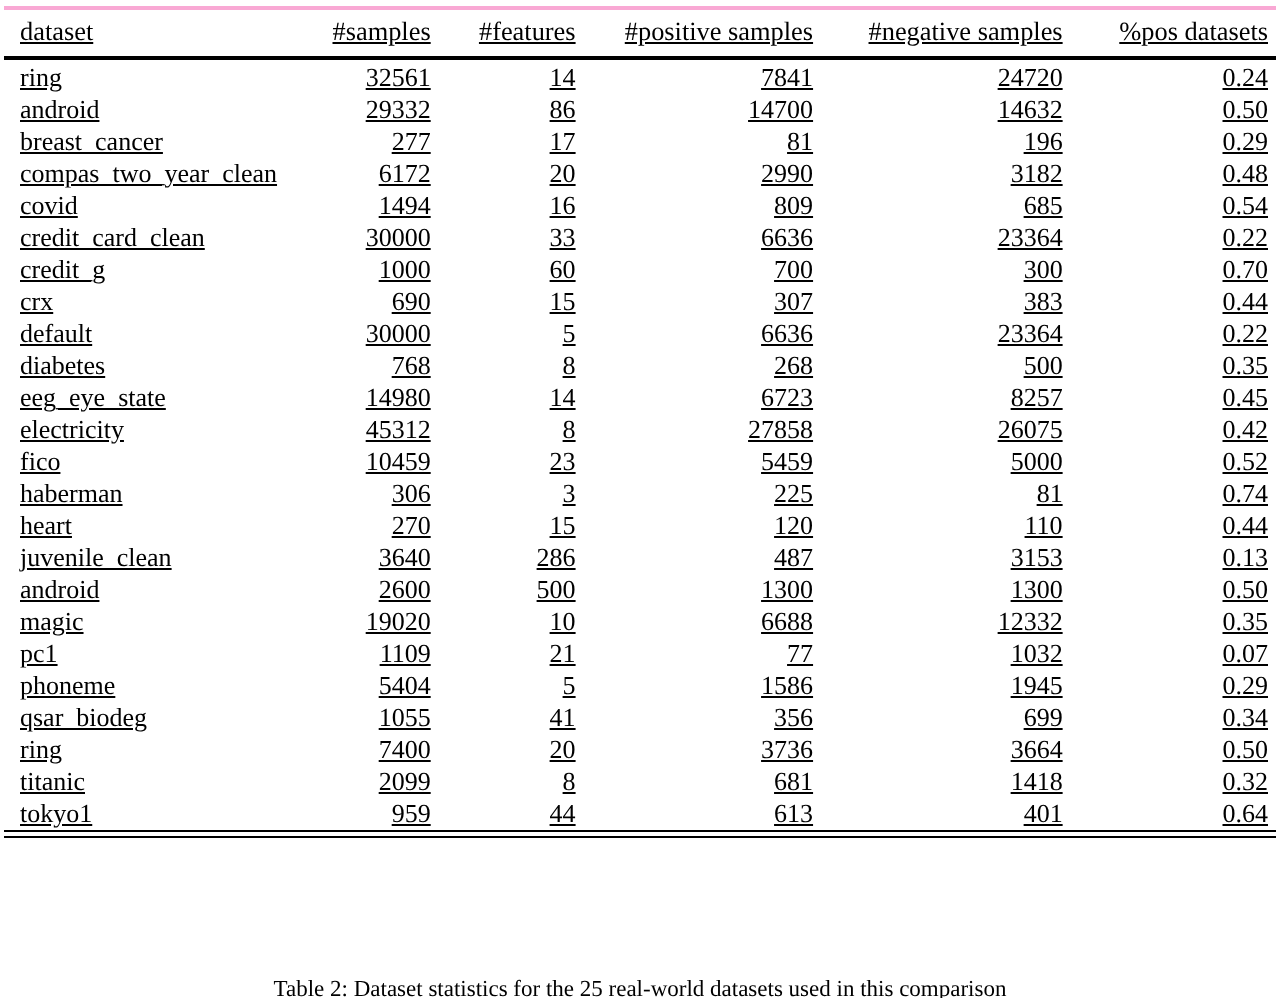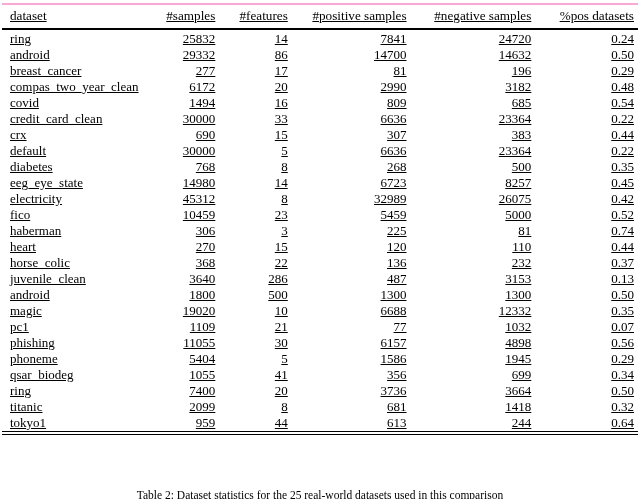--- a/index.html
+++ b/index.html
@@ -80,21 +80,21 @@
         <th>#samples</th>
         <th>#features</th>
         <th>#positive samples</th>
         <th>#negative samples</th>
         <th>%pos datasets</th>
       </tr>
     </thead>
     <tbody>
         <tr>
           <td class="left">ring</td>
-          <td>25832</td>
+          <td>32561</td>
           <td>14</td>
           <td>7841</td>
           <td>24720</td>
           <td>0.24</td>
         </tr>
         <tr>
           <td class="left">android</td>
           <td>29332</td>
           <td>86</td>
           <td>14700</td>
@@ -127,20 +127,28 @@
         </tr>
         <tr>
           <td class="left">credit_card_clean</td>
           <td>30000</td>
           <td>33</td>
           <td>6636</td>
           <td>23364</td>
           <td>0.22</td>
         </tr>
         <tr>
+          <td class="left">credit_g</td>
+          <td>1000</td>
+          <td>60</td>
+          <td>700</td>
+          <td>300</td>
+          <td>0.70</td>
+        </tr>
+        <tr>
           <td class="left">crx</td>
           <td>690</td>
           <td>15</td>
           <td>307</td>
           <td>383</td>
           <td>0.44</td>
         </tr>
         <tr>
           <td class="left">default</td>
           <td>30000</td>
@@ -162,21 +170,21 @@
           <td>14980</td>
           <td>14</td>
           <td>6723</td>
           <td>8257</td>
           <td>0.45</td>
         </tr>
         <tr>
           <td class="left">electricity</td>
           <td>45312</td>
           <td>8</td>
-          <td>32989</td>
+          <td>27858</td>
           <td>26075</td>
           <td>0.42</td>
         </tr>
         <tr>
           <td class="left">fico</td>
           <td>10459</td>
           <td>23</td>
           <td>5459</td>
           <td>5000</td>
           <td>0.52</td>
@@ -191,38 +199,30 @@
         </tr>
         <tr>
           <td class="left">heart</td>
           <td>270</td>
           <td>15</td>
           <td>120</td>
           <td>110</td>
           <td>0.44</td>
         </tr>
         <tr>
-          <td class="left">horse_colic</td>
-          <td>368</td>
-          <td>22</td>
-          <td>136</td>
-          <td>232</td>
-          <td>0.37</td>
-        </tr>
-        <tr>
           <td class="left">juvenile_clean</td>
           <td>3640</td>
           <td>286</td>
           <td>487</td>
           <td>3153</td>
           <td>0.13</td>
         </tr>
         <tr>
           <td class="left">android</td>
-          <td>1800</td>
+          <td>2600</td>
           <td>500</td>
           <td>1300</td>
           <td>1300</td>
           <td>0.50</td>
         </tr>
         <tr>
           <td class="left">magic</td>
           <td>19020</td>
           <td>10</td>
           <td>6688</td>
@@ -231,28 +231,20 @@
         </tr>
         <tr>
           <td class="left">pc1</td>
           <td>1109</td>
           <td>21</td>
           <td>77</td>
           <td>1032</td>
           <td>0.07</td>
         </tr>
         <tr>
-          <td class="left">phishing</td>
-          <td>11055</td>
-          <td>30</td>
-          <td>6157</td>
-          <td>4898</td>
-          <td>0.56</td>
-        </tr>
-        <tr>
           <td class="left">phoneme</td>
           <td>5404</td>
           <td>5</td>
           <td>1586</td>
           <td>1945</td>
           <td>0.29</td>
         </tr>
         <tr>
           <td class="left">qsar_biodeg</td>
           <td>1055</td>
@@ -275,20 +267,20 @@
           <td>8</td>
           <td>681</td>
           <td>1418</td>
           <td>0.32</td>
         </tr>
         <tr>
           <td class="left">tokyo1</td>
           <td>959</td>
           <td>44</td>
           <td>613</td>
-          <td>244</td>
+          <td>401</td>
           <td>0.64</td>
         </tr>
       </tbody>
   </table>
 </div>
 
 <div class="caption">Table 2: Dataset statistics for the 25 real-world datasets used in this comparison</div>
 
 </body></html>

